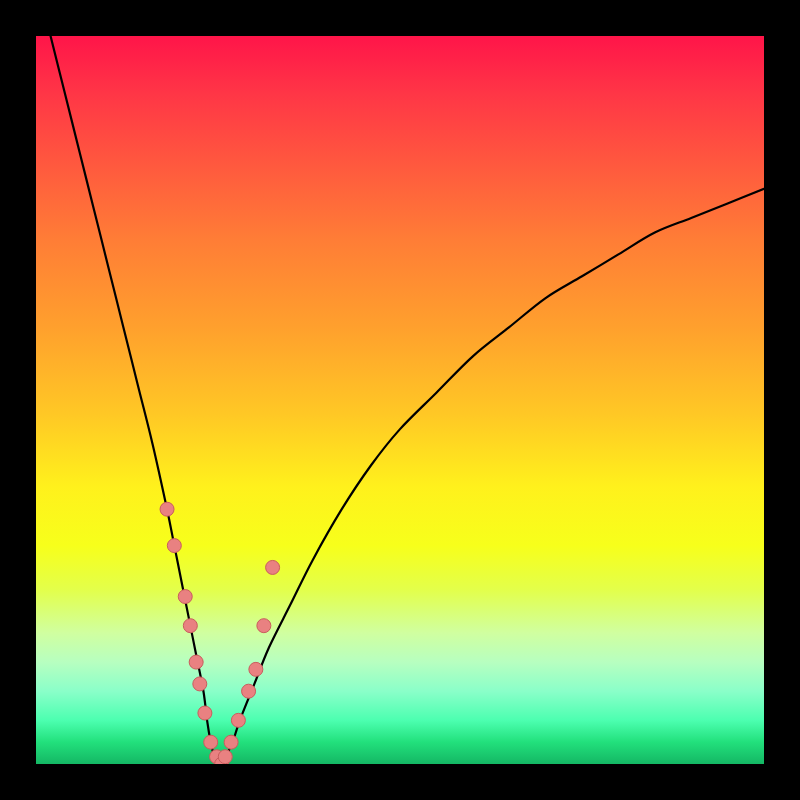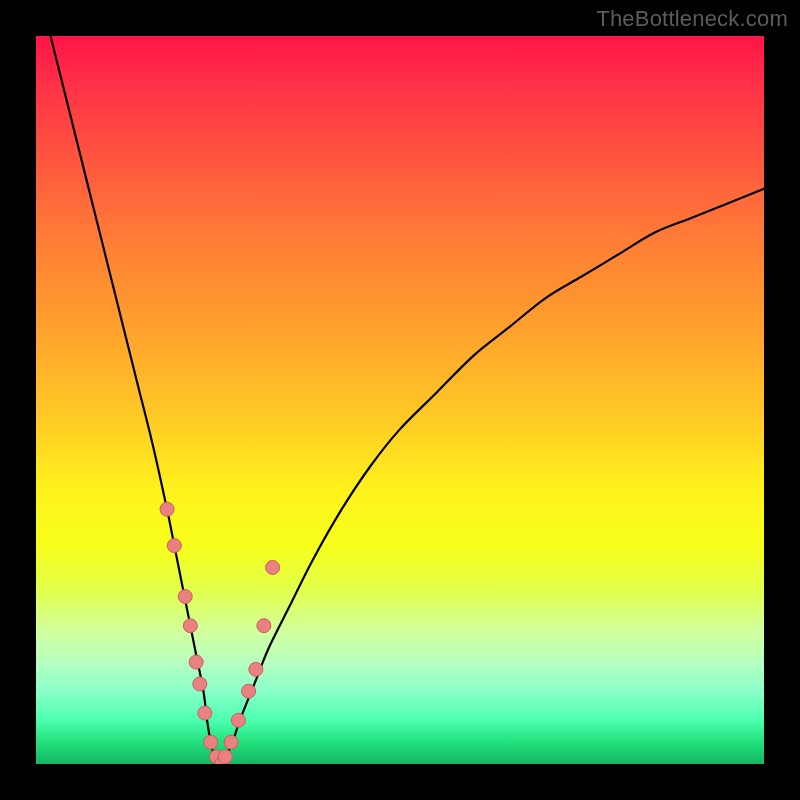--- a/index.html
+++ b/index.html
@@ -80,14 +80,13 @@
         <circle cx="185.64" cy="728.00" r="7" fill="#e98181" stroke="#c95d5d" stroke-width="1"></circle>
         <circle cx="189.28" cy="720.72" r="7" fill="#e98181" stroke="#c95d5d" stroke-width="1"></circle>
         <circle cx="195.10" cy="706.16" r="7" fill="#e98181" stroke="#c95d5d" stroke-width="1"></circle>
         <circle cx="202.38" cy="684.32" r="7" fill="#e98181" stroke="#c95d5d" stroke-width="1"></circle>
         <circle cx="212.58" cy="655.20" r="7" fill="#e98181" stroke="#c95d5d" stroke-width="1"></circle>
         <circle cx="219.86" cy="633.36" r="7" fill="#e98181" stroke="#c95d5d" stroke-width="1"></circle>
         <circle cx="227.86" cy="589.68" r="7" fill="#e98181" stroke="#c95d5d" stroke-width="1"></circle>
         <circle cx="236.60" cy="531.44" r="7" fill="#e98181" stroke="#c95d5d" stroke-width="1"></circle>
       </svg>
   </div>
-  <div class="watermark">TheBottleneck.com</div>
 </div>
 
 </body></html>

